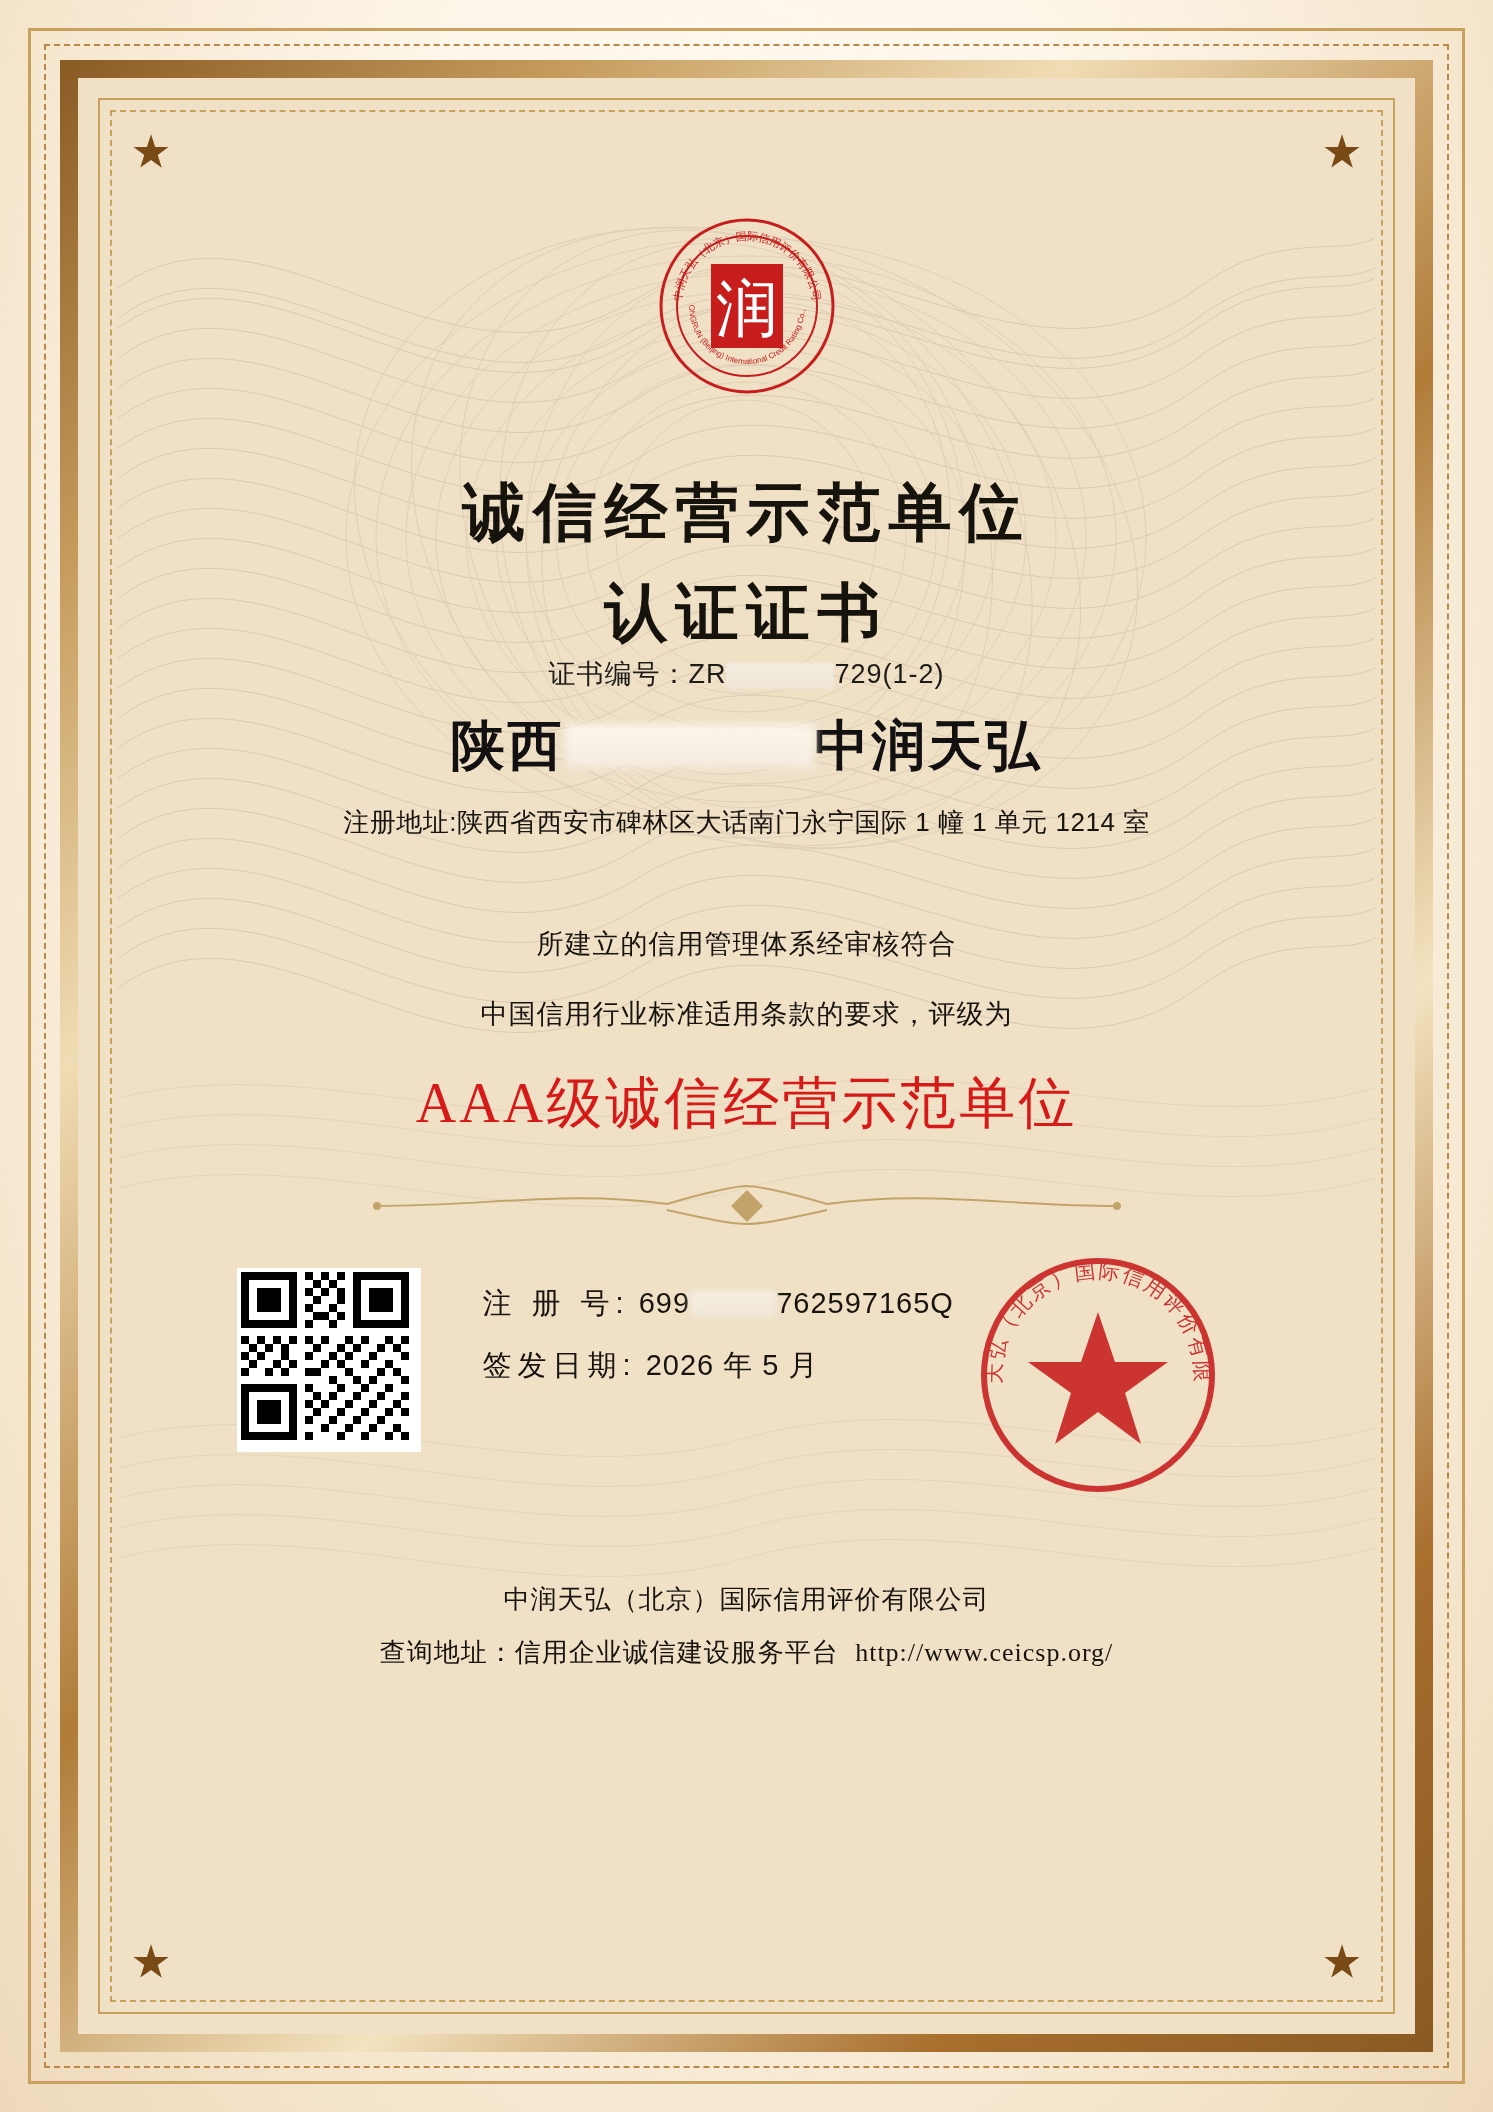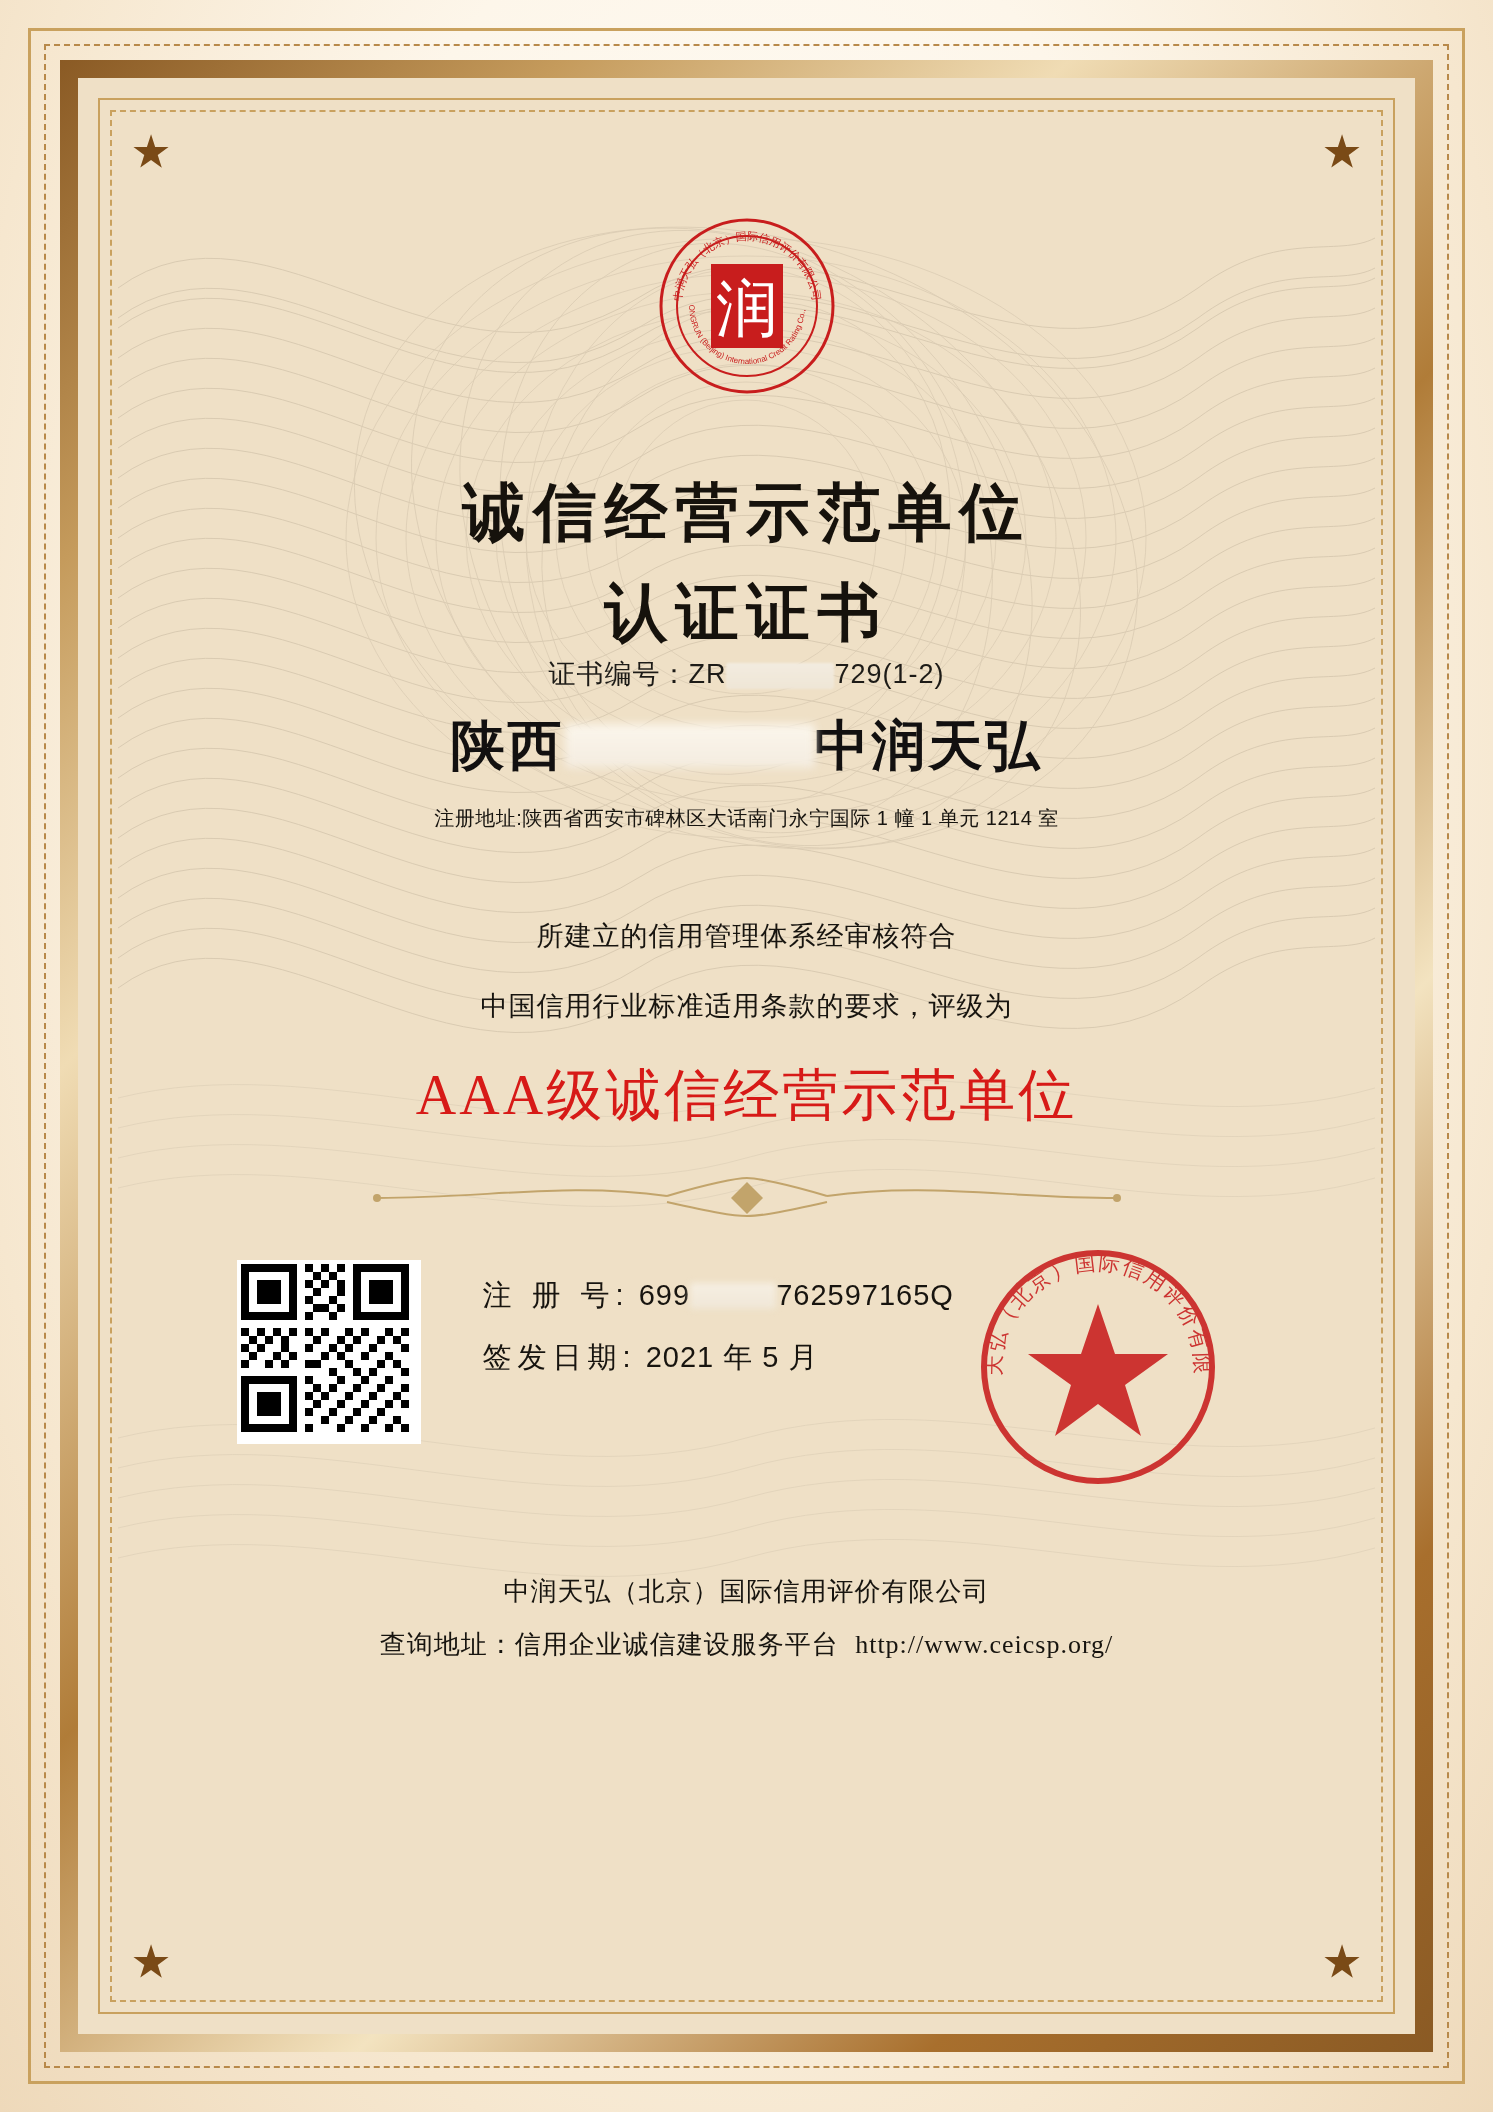--- a/index.html
+++ b/index.html
@@ -149,21 +149,21 @@
     width: 250px;
     height: 44px;
     vertical-align: -4px;
     background: linear-gradient(#fbf6ec, #f4ece0);
     filter: blur(4px);
     border-radius: 4px;
   }
 
   .address {
     margin-top: 22px;
-    font-size: 20px;
+    font-size: 26px;
     color: #17140f;
     letter-spacing: .5px;
   }
 
   .line-1 {
     margin-top: 86px;
     font-size: 27px;
     color: #17140f;
     letter-spacing: 1px;
   }
@@ -512,21 +512,21 @@
         </svg>
       </div>
 
       <div class="fields">
         <div class="field-row">
           <span class="field-label">注 册 号:</span>
           <span class="field-value"><span>699</span><span class="blur"></span><span>762597165Q</span></span>
         </div>
         <div class="field-row">
           <span class="field-label">签发日期:</span>
-          <span class="field-value">2021 年 5 月</span>
+          <span class="field-value">2026 年 5 月</span>
         </div>
       </div>
 
       <div class="seal">
         <svg width="250" height="250" viewBox="0 0 250 250" xmlns="http://www.w3.org/2000/svg">
           <defs>
             <path id="seal-arc" d="M 28,125 A 97,97 0 1 1 222,125"></path>
           </defs>
           <g opacity="0.88">
             <circle cx="125" cy="125" r="114" fill="none" stroke="#c81d1d" stroke-width="6"></circle>

